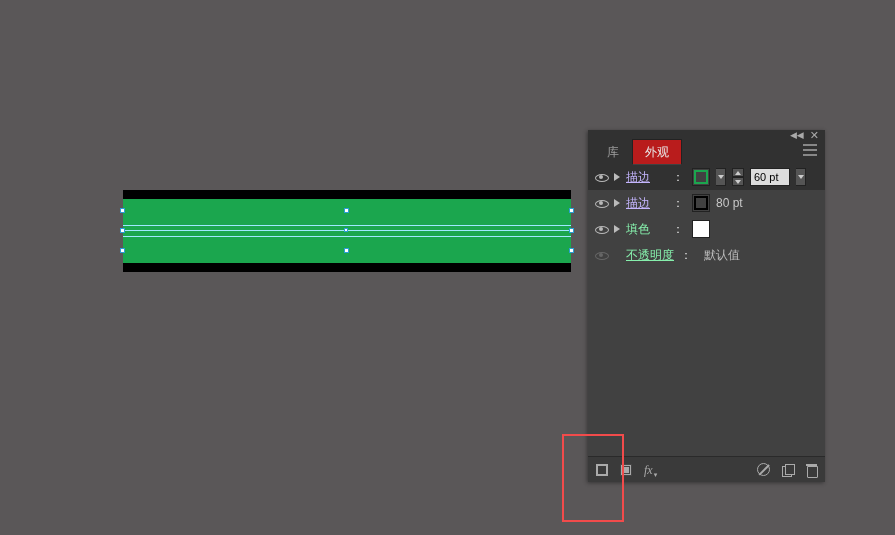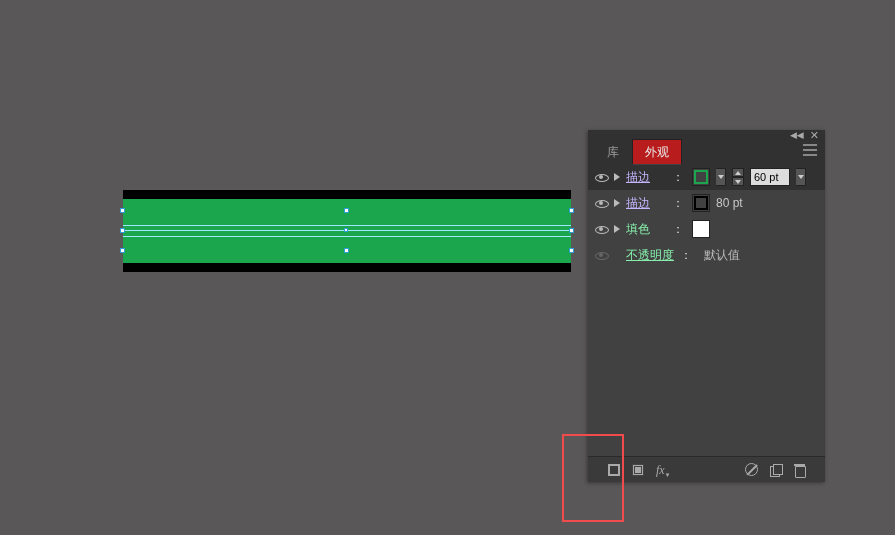--- a/index.html
+++ b/index.html
@@ -260,21 +260,21 @@
     .panel-footer {
       position: absolute;
       bottom: 0;
       left: 0;
       right: 0;
       height: 26px;
       background: #3a3a3a;
       border-top: 1px solid #2a2a2a;
       display: flex;
       align-items: center;
-      padding: 0 20px;
+      padding: 0 8px;
       gap: 12px;
     }
     .footer-right { margin-left: auto; display: flex; gap: 12px; align-items: center; }
     .footer-icon {
       width: 14px;
       height: 14px;
       cursor: pointer;
       position: relative;
       color: #aaa;
     }

